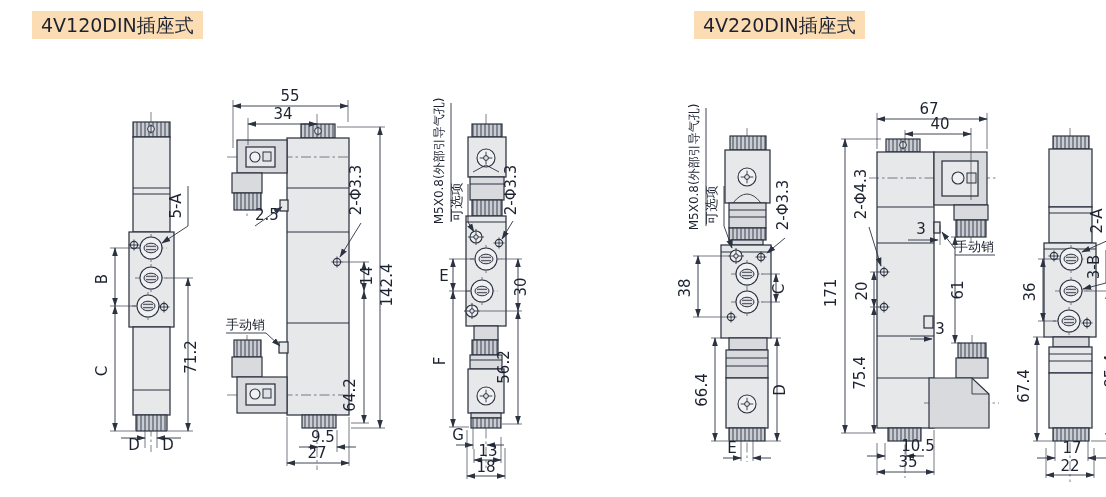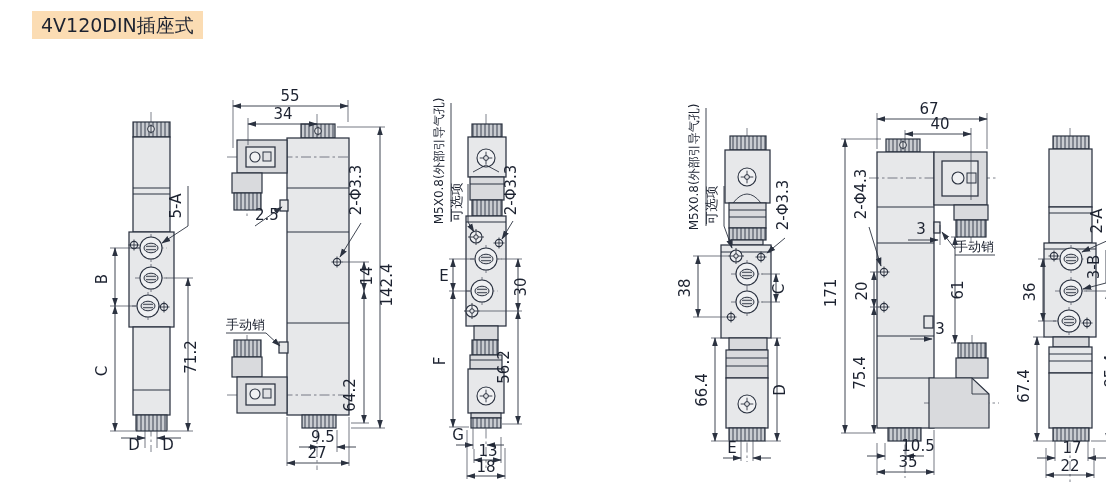--- a/index.html
+++ b/index.html
@@ -28,20 +28,21 @@
   .ldr{stroke:#2b3240;stroke-width:.9;fill:none;marker-end:url(#ar);}
   .pA{fill:#f0f1f3;stroke:#2b3240;stroke-width:1.1;}
   .pB{fill:#dfe0e3;stroke:#2b3240;stroke-width:1;}
 </style>
 </head>
 <body>
 
 <div class="canvas">
 
   <div class="badge" id="badge120">4V120DIN插座式</div>
+  <div class="badge" id="badge220">4V220DIN插座式</div>
 
   <svg width="1106" height="497" viewBox="0 0 1106 497">
     <defs>
       <marker id="ar" viewBox="0 0 10 10" refX="9.2" refY="5" markerWidth="10" markerHeight="10" orient="auto-start-reverse">
         <path d="M0,1.8 L10,5 L0,8.2 Z" fill="#2b3240"></path>
       </marker>
       <pattern id="kn" width="4" height="10" patternUnits="userSpaceOnUse">
         <rect width="4" height="10" fill="#c9ccd1"></rect>
         <line x1="1" y1="0" x2="1" y2="10" stroke="#3a4150" stroke-width="1"></line>
       </pattern>

